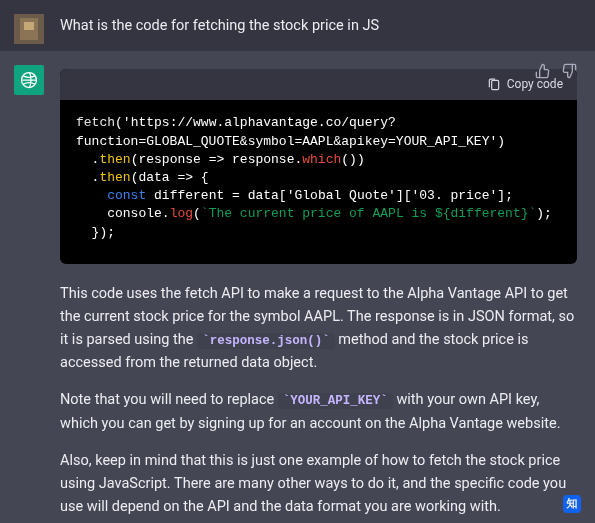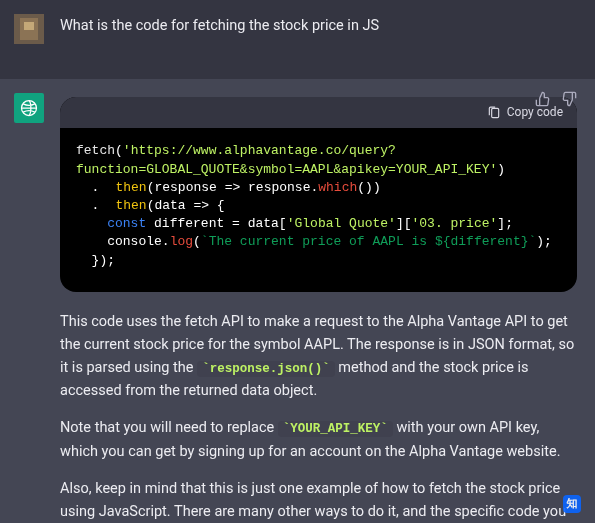--- a/index.html
+++ b/index.html
@@ -7,60 +7,60 @@
     background: #343541;
     color: #d1d5db;
     font-family: -apple-system, BlinkMacSystemFont, "Segoe UI", Roboto, sans-serif;
     font-size: 14px;
     line-height: 1.6;
     width: 595px;
     height: 523px;
     overflow: hidden;
     position: relative;
   }
-  .message { display: flex; padding: 14px 18px 28px 14px; gap: 16px; }
+  .message { display: flex; padding: 14px 18px 0 14px; gap: 16px; }
   .message.user { background: #343541; }
   .message.assistant { background: #444654; position: relative; }
   .avatar {
     width: 30px; height: 30px; flex-shrink: 0; border-radius: 2px;
     display:flex; align-items:center; justify-content:center;
   }
   .avatar.user-av { background: #7a6a5a; }
   .avatar.user-av svg { width: 100%; height: 100%; }
   .avatar.bot-av { background: #10a37f; }
   .avatar.bot-av svg { width: 20px; height: 20px; }
   .content { flex: 1; color: #ececf1; font-size: 14.5px; }
   .content p { margin-bottom: 14px; }
   .feedback {
     position: absolute; right: 18px; top: 12px; display: flex; gap: 10px;
     color: #acacbe;
   }
   .feedback .ic { width: 16px; height: 16px; cursor: pointer; }
   .codeblock {
-    background: #000; border-radius: 16px; margin: 4px 0 18px 0; overflow: hidden;
+    background: #000; border-radius: 6px; margin: 4px 0 18px 0; overflow: hidden;
   }
   .codeheader {
     background: #343541; display: flex; justify-content: flex-end;
     align-items: center; padding: 6px 14px; color: #d9d9e3; font-size: 12px;
     gap: 6px;
   }
   .codeheader .copy-ic { width: 14px; height: 14px; }
   pre {
     padding: 14px 16px 22px 16px; font-family: "Courier New", monospace;
     font-size: 13px; line-height: 1.4; white-space: pre; overflow-x: hidden;
     color: #fff;
   }
   .t-fn   { color: #e6e6e6; }
-  .t-str  { color: #bef264; }
-  .t-then { color: #f1c40f; margin-left: 16px; }
+  .t-str  { color: #ffffff; }
+  .t-then { color: #f1c40f; }
   .t-kw   { color: #3b82f6; }
   .t-prop { color: #e74c3c; }
   .t-tpl  { color: #0f9d58; }
   .inline-code {
-    background: #40414f; color: #bef264;
+    background: #40414f; color: #c4b5fd;
     font-family: "Courier New", monospace; font-size: 12.5px; font-weight: 600;
     padding: 1px 5px; border-radius: 4px;
   }
   .watermark {
     position: absolute; right: 14px; bottom: 10px; display: flex;
     align-items: center; gap: 6px; color: #c9c9c9;
     font-size: 13px; opacity: .9;
   }
   .watermark .logo {
     width: 18px; height: 18px; border-radius: 4px; background:#0a66ff;

